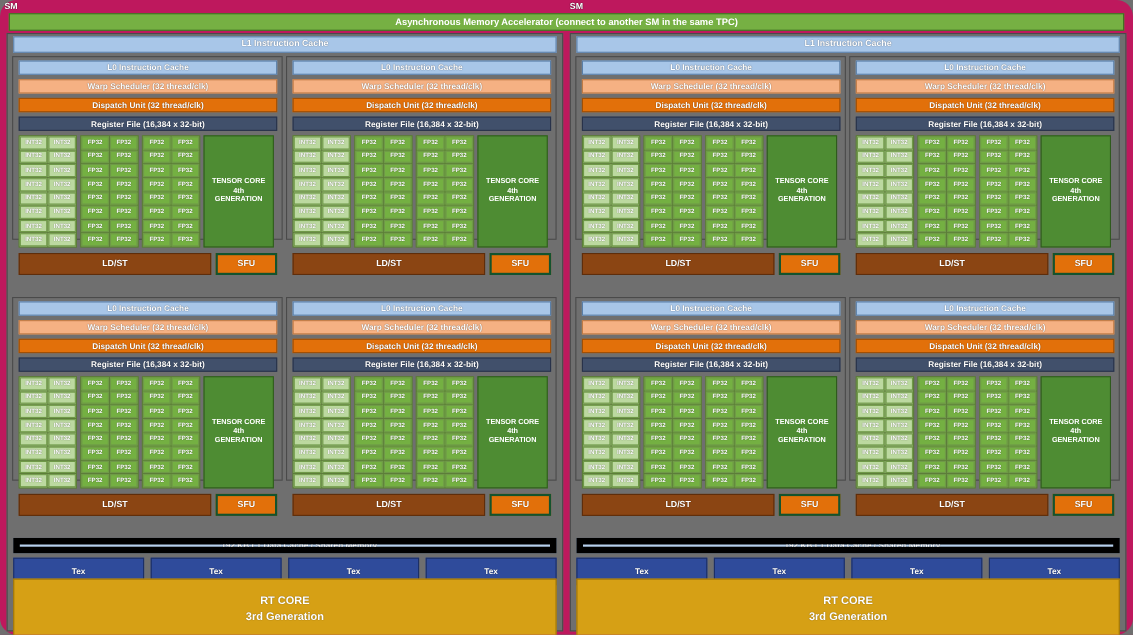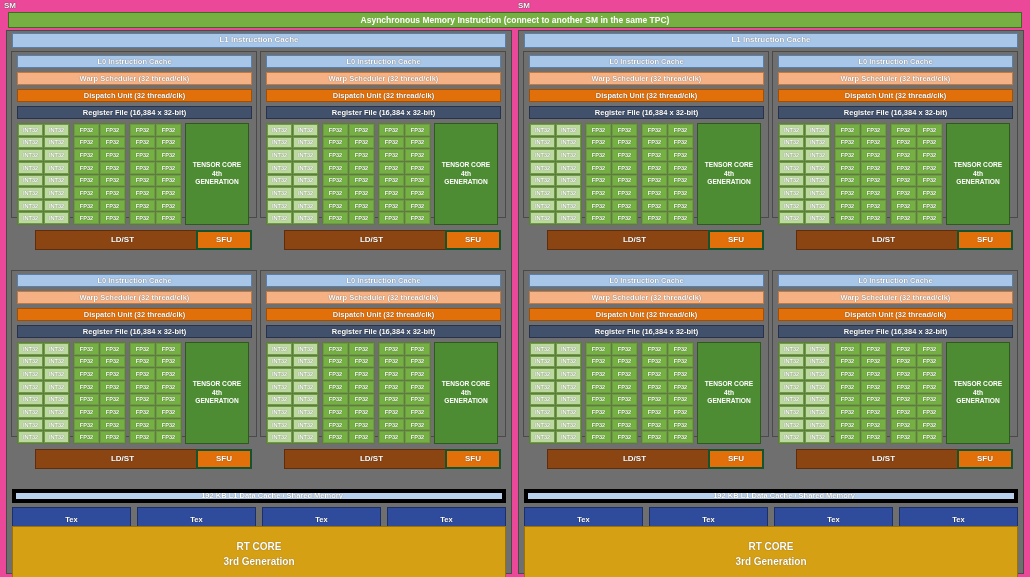--- a/index.html
+++ b/index.html
@@ -11,22 +11,23 @@
     width: 1030px;
     height: 577px;
     font-family: "Liberation Sans", sans-serif;
     overflow: hidden;
   }
 
   #root {
     position: relative;
     width: 1030px;
     height: 577px;
-    background: #ec4899;
+    background: #be185d;
     box-sizing: border-box;
+    border-radius: 15px;
   }
 
   
   .blk {
     box-sizing: border-box;
     display: flex;
     align-items: center;
     justify-content: center;
     text-align: center;
     color: #ffffff;
@@ -183,21 +184,21 @@
     font-size: 6.6px;
     font-weight: bold;
     line-height: 1.35;
     text-align: center;
     white-space: normal;
   }
 
   
   .ldst {
     position: absolute;
-    top: 178px; left: 23px;
+    top: 178px; left: 5px;
     width: 175px; height: 20px;
     background: #8b4513;
     border: 1px solid #5e2d0b;
     font-size: 8px;
     text-shadow: 0 0 1px rgba(0,0,0,.6);
   }
   .sfu {
     position: absolute;
     top: 178px; left: 184px;
     width: 56px; height: 20px;
@@ -206,21 +207,21 @@
     font-size: 8px;
     text-shadow: 0 0 1px rgba(0,0,0,.6);
   }
 
   
   .l1-data {
     position: absolute;
     top: 458px; left: 5px;
     width: 494px; height: 14px;
     background: #b7d0ed;
-    border: 4px solid #000000;
+    border: 6px solid #000000;
     font-size: 7.5px;
     color: #ffffff;
     text-shadow: 0 0 1px rgba(0,0,0,.6);
     padding-left: 26px;
   }
   .tex-row {
     position: absolute;
     top: 476px; left: 5px;
     width: 494px; height: 25px;
     display: flex;
@@ -254,21 +255,21 @@
 </head>
 <body>
 
 <div id="root">
 
   <div class="sm-labels">
     <span class="sm-label left">SM</span>
     <span class="sm-label right">SM</span>
   </div>
 
-  <div class="blk async-bar">Asynchronous Memory Instruction (connect to another SM in the same TPC)</div>
+  <div class="blk async-bar">Asynchronous Memory Accelerator (connect to another SM in the same TPC)</div>
 
   <div class="sm left">
     <div class="blk l1-inst">L1 Instruction Cache</div>
 
     <div class="pb-row r1">
       <div class="pblock p0">
           <div class="blk pb-bar l0-inst">L0 Instruction Cache</div>
           <div class="blk pb-bar warp-sch">Warp Scheduler (32 thread/clk)</div>
           <div class="blk pb-bar dispatch">Dispatch Unit (32 thread/clk)</div>
           <div class="blk pb-bar regfile">Register File (16,384 x 32-bit)</div>

